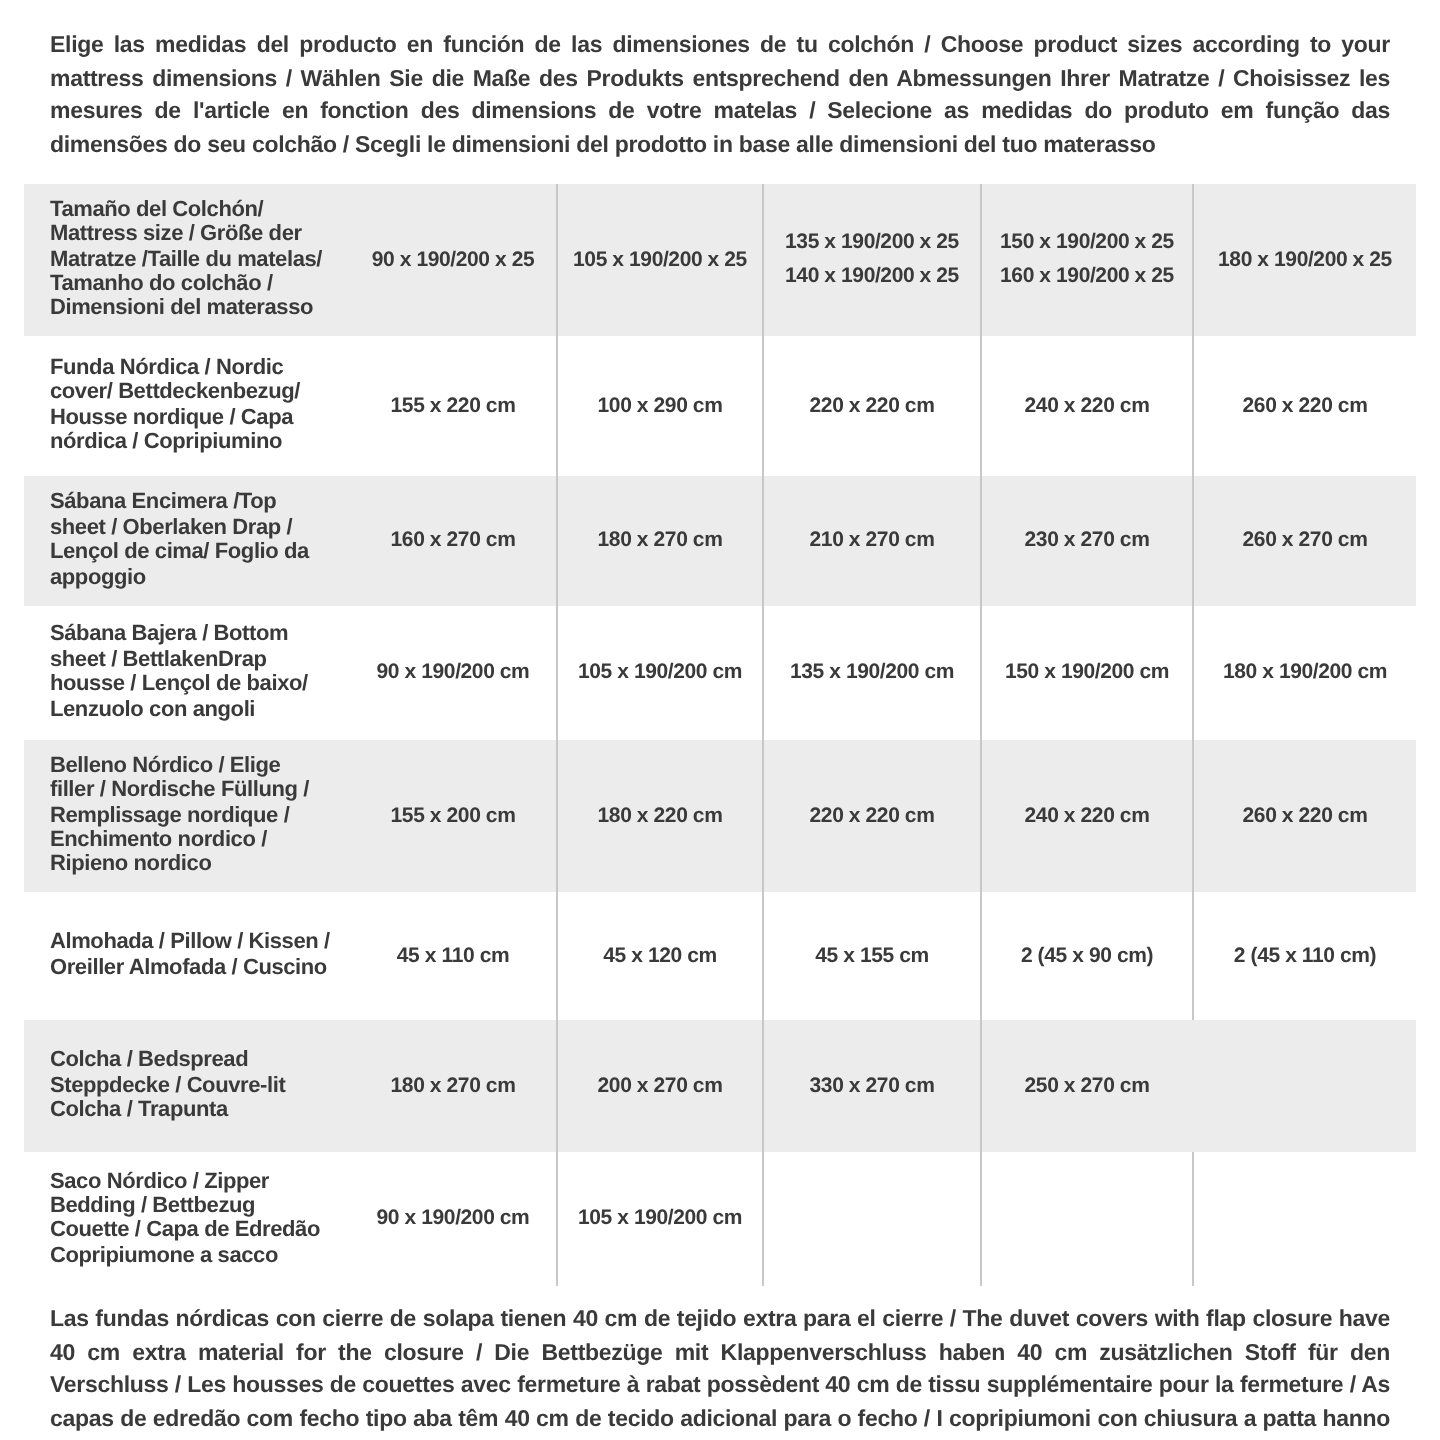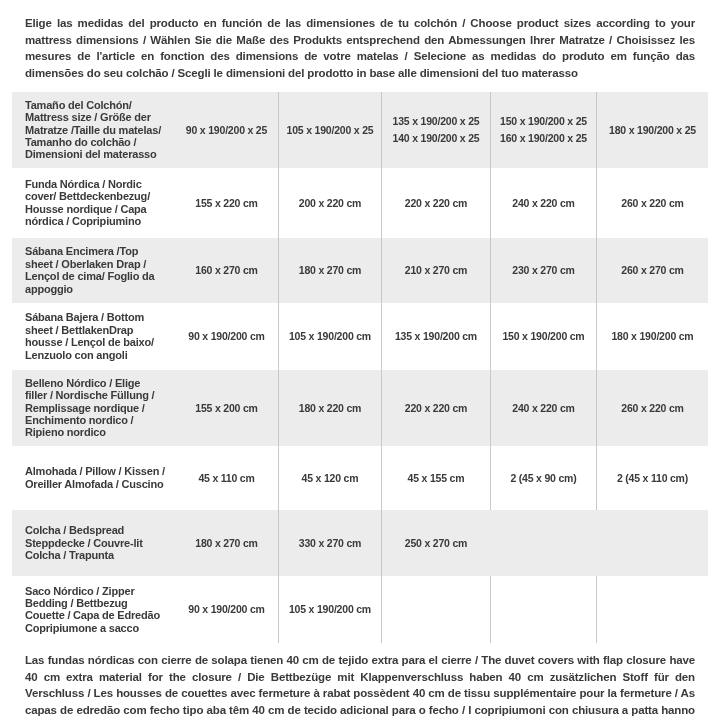--- a/index.html
+++ b/index.html
@@ -83,21 +83,21 @@
         <div class="cell value-cell divided">105 x 190/200 x 25</div>
         <div class="cell value-cell divided">135 x 190/200 x 25
 140 x 190/200 x 25</div>
         <div class="cell value-cell divided">150 x 190/200 x 25
 160 x 190/200 x 25</div>
         <div class="cell value-cell divided">180 x 190/200 x 25</div>
       </div>
       <div class="trow">
         <div class="cell label-cell">Funda Nórdica /  Nordic cover/ Bettdeckenbezug/ Housse nordique  / Capa nórdica / Copripiumino</div>
         <div class="cell value-cell">155 x 220 cm</div>
-        <div class="cell value-cell divided">200 x 220 cm</div>
+        <div class="cell value-cell divided">100 x 290 cm</div>
         <div class="cell value-cell divided">220 x 220 cm</div>
         <div class="cell value-cell divided">240 x 220 cm</div>
         <div class="cell value-cell divided">260 x 220 cm</div>
       </div>
       <div class="trow stripe">
         <div class="cell label-cell">Sábana Encimera /Top sheet / Oberlaken Drap / Lençol de cima/ Foglio da appoggio</div>
         <div class="cell value-cell">160 x 270 cm</div>
         <div class="cell value-cell divided">180 x 270 cm</div>
         <div class="cell value-cell divided">210 x 270 cm</div>
         <div class="cell value-cell divided">230 x 270 cm</div>
@@ -123,20 +123,21 @@
         <div class="cell label-cell">Almohada  / Pillow / Kissen / Oreiller Almofada / Cuscino</div>
         <div class="cell value-cell">45 x 110 cm</div>
         <div class="cell value-cell divided">45 x 120 cm</div>
         <div class="cell value-cell divided">45 x 155 cm</div>
         <div class="cell value-cell divided">2 (45 x 90 cm)</div>
         <div class="cell value-cell divided">2 (45 x 110 cm)</div>
       </div>
       <div class="trow stripe">
         <div class="cell label-cell">Colcha / Bedspread Steppdecke / Couvre-lit Colcha / Trapunta</div>
         <div class="cell value-cell">180 x 270 cm</div>
+        <div class="cell value-cell divided">200 x 270 cm</div>
         <div class="cell value-cell divided">330 x 270 cm</div>
         <div class="cell value-cell divided">250 x 270 cm</div>
       </div>
       <div class="trow">
         <div class="cell label-cell">Saco Nórdico / Zipper Bedding / Bettbezug Couette  / Capa de Edredão Copripiumone a sacco</div>
         <div class="cell value-cell">90 x 190/200 cm</div>
         <div class="cell value-cell divided">105 x 190/200 cm</div>
         <div class="cell value-cell divided"></div>
         <div class="cell value-cell divided"></div>
         <div class="cell value-cell divided"></div>

